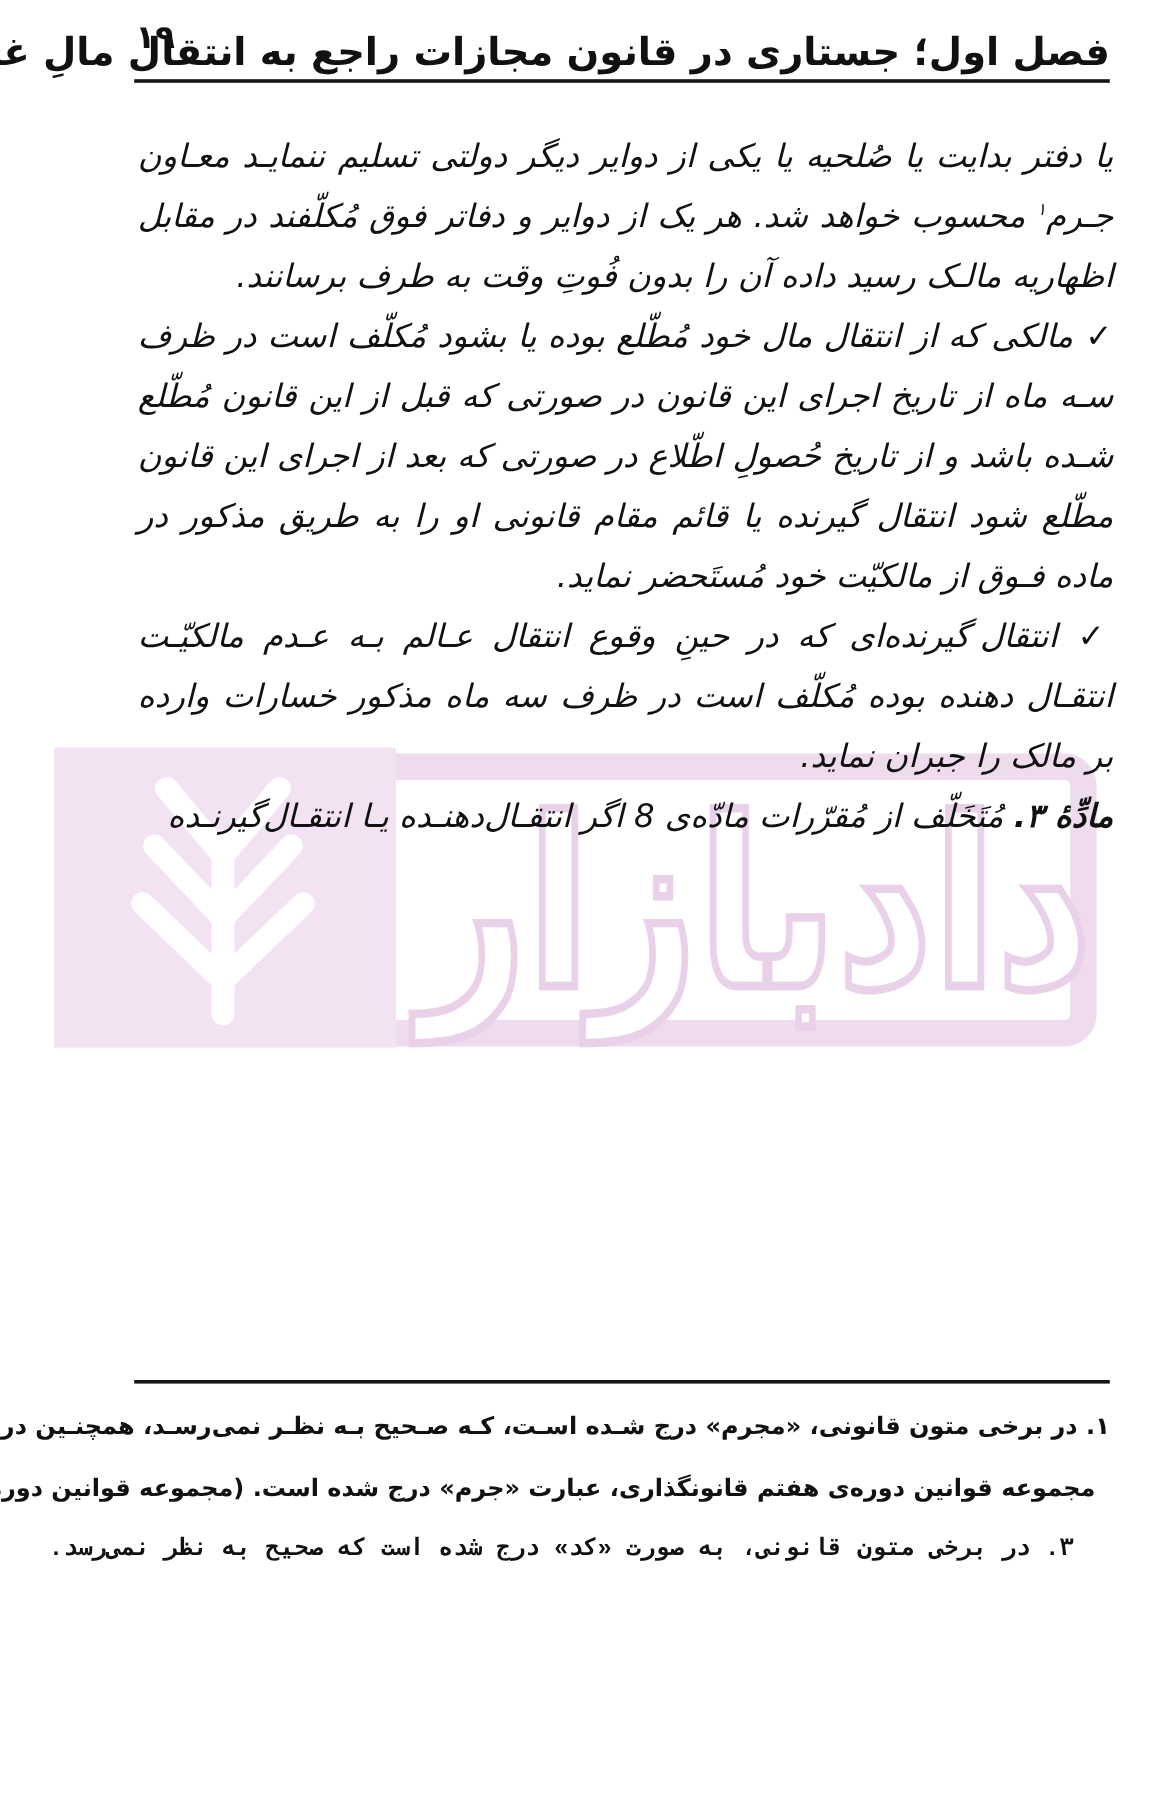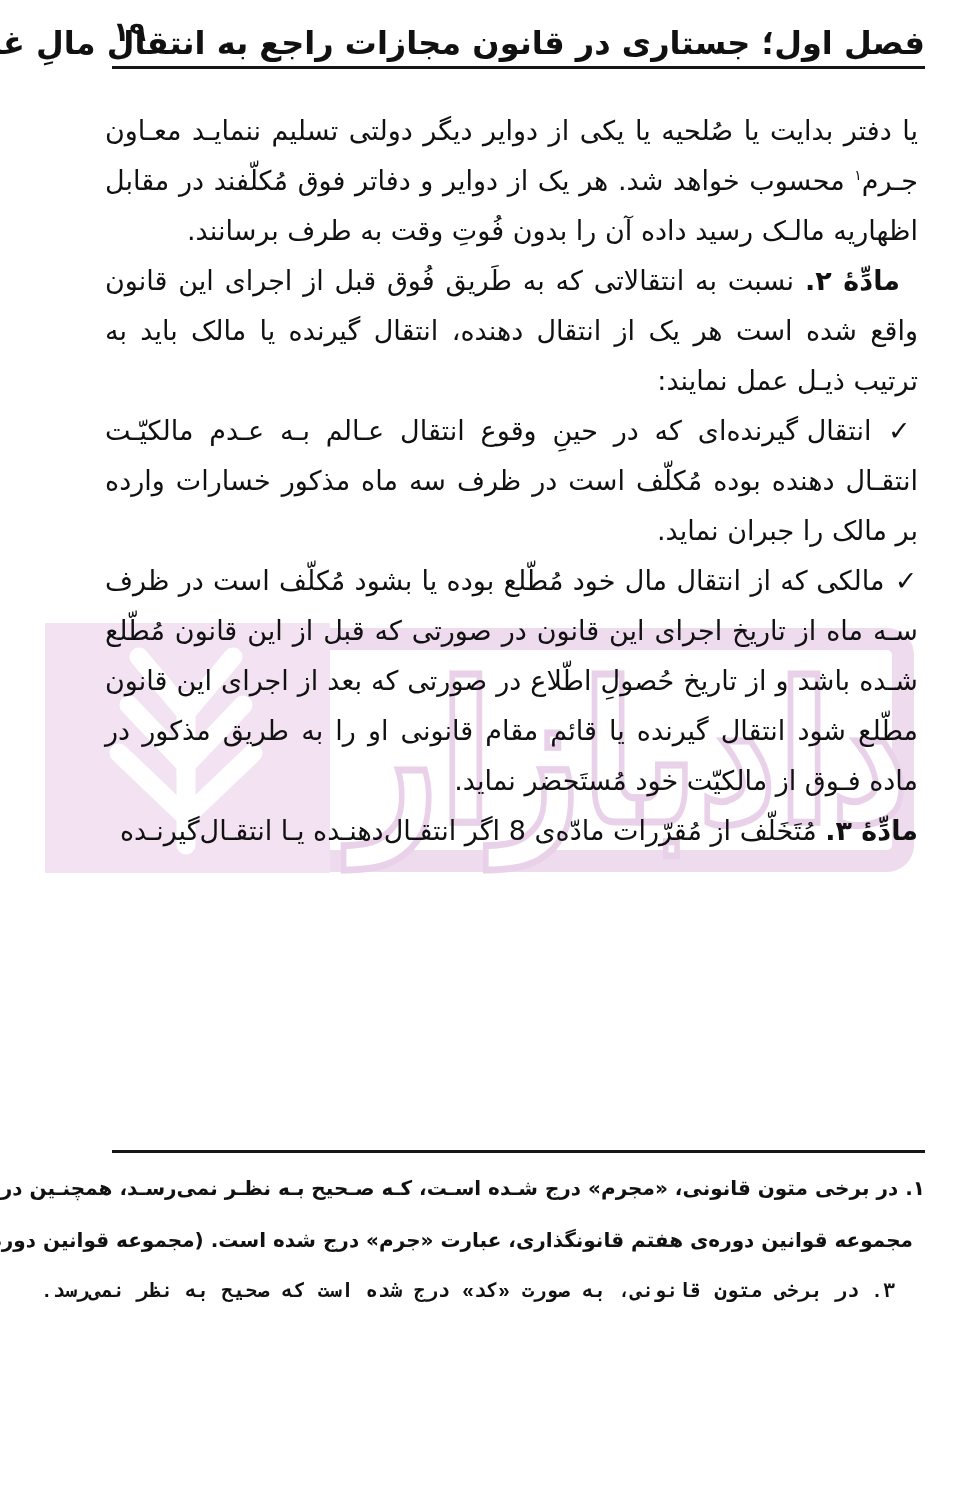--- a/index.html
+++ b/index.html
@@ -20,22 +20,22 @@
   }
   .header-rule{
     position:absolute;top:66px;left:112px;width:813px;height:3px;
     background:#161616;z-index:2;
   }
   .watermark{
     position:absolute;top:615px;left:45px;width:874px;height:266px;
     z-index:0;
   }
   .body-text{
-    position:absolute;top:106px;right:56px;width:813px;z-index:1;
-    font-size:27px;line-height:50px;text-align:justify;
+    position:absolute;top:106px;right:46px;width:813px;z-index:1;
+    font-size:27px;line-height:50px;text-align:justify;font-style:italic;
   }
   .body-text p{margin:0;padding:0;}
   .body-text p.indent{text-indent:18px;}
   .bold{font-weight:bold;}
   .check{font-weight:bold;}
   sup{font-size:14px;line-height:0;vertical-align:super;}
   .footnote-separator{
     position:absolute;top:1150px;left:112px;width:813px;height:2.5px;
     background:#161616;z-index:2;
   }
@@ -63,23 +63,22 @@
     <path d="M141,98 L188,42"></path>
     <path d="M141,150 L84,90"></path>
     <path d="M141,150 L198,90"></path>
     <path d="M141,202 L74,138"></path>
     <path d="M141,202 L208,138"></path>
   </g>
 </svg>
 
 <div class="body-text">
     <p><span>یا دفتر بدایت یا صُلحیه یا یکی از دوایر دیگر دولتی تسلیم ننمایـد معـاون جـرم</span><sup>۱</sup><span> محسوب خواهد شد. هر یک از دوایر و دفاتر فوق مُکلّفند در مقابل اظهاریه مالـک رسید داده آن را بدون فُوتِ وقت به طرف برسانند.</span></p>
-    <p class="indent"><span class="bold">مادِّۀ ۲.</span><span> نسبت به انتقالاتی که به طَریق فُوق قبل از اجرای این قانون واقع شده است هر یک از انتقال دهنده، انتقال گیرنده یا مالک باید به ترتیب ذیـل عمل نمایند:</span></p>
+    <p><span class="check">✓ </span><span>مالکی که از انتقال مال خود مُطّلع بوده یا بشود مُکلّف است در ظرف سـه ماه از تاریخ اجرای این قانون در صورتی که قبل از این قانون مُطّلع شـده باشد و از تاریخ حُصولِ اطّلاع در صورتی که بعد از اجرای این قانون مطّلع شود انتقال گیرنده یا قائم مقام قانونی او را به طریق مذکور در ماده فـوق از مالکیّت خود مُستَحضر نماید.</span></p>
     <p><span class="check">✓ </span><span>انتقال گیرنده‌ای که در حینِ وقوع انتقال عـالم بـه عـدم مالکیّـت انتقـال دهنده بوده مُکلّف است در ظرف سه ماه مذکور خسارات وارده بر مالک را جبران نماید.</span></p>
-    <p><span class="check">✓ </span><span>مالکی که از انتقال مال خود مُطّلع بوده یا بشود مُکلّف است در ظرف سـه ماه از تاریخ اجرای این قانون در صورتی که قبل از این قانون مُطّلع شـده باشد و از تاریخ حُصولِ اطّلاع در صورتی که بعد از اجرای این قانون مطّلع شود انتقال گیرنده یا قائم مقام قانونی او را به طریق مذکور در ماده فـوق از مالکیّت خود مُستَحضر نماید.</span></p>
     <p><span class="bold">مادِّۀ ۳.</span><span> مُتَخَلّف از مُقرّرات مادّه‌ی 8 اگر انتقـال‌دهنـده یـا انتقـال‌گیرنـده</span></p>
   </div>
 
 <div class="footnote-separator"></div>
 <div class="footnotes">
     <div class="fn-line" style="padding-right: 0px;">۱. در برخی متون قانونی، «مجرم» درج شـده اسـت، کـه صـحیح بـه نظـر نمی‌رسـد، همچنـین در</div>
     <div class="fn-line" style="padding-right: 12px;">مجموعه قوانین دوره‌ی هفتم قانونگذاری، عبارت «جرم» درج شده است. (مجموعه قوانین دوره‌ی</div>
     <div class="fn-line" style="padding-right: 30px; font-family: Liberation Mono, monospace;">۳. در برخی متون قانونی، به صورت «کد» درج شده است که صحیح به نظر نمی‌رسد.</div>
   </div>
 

